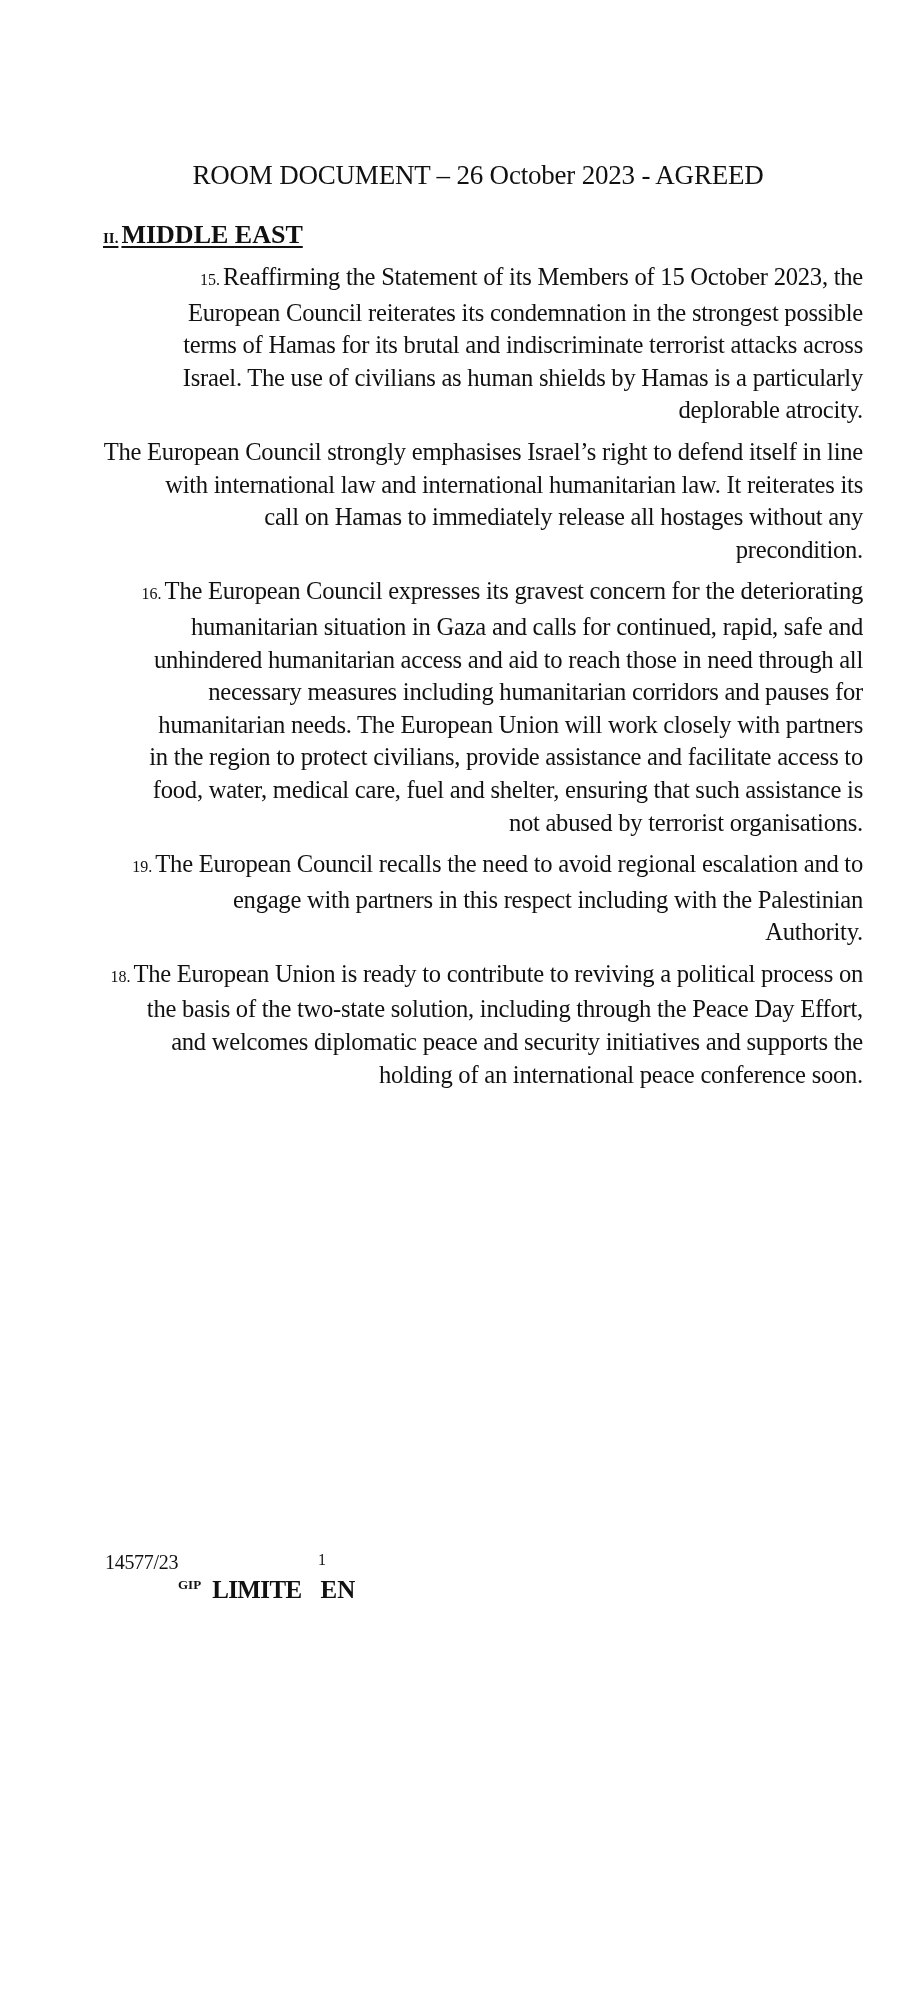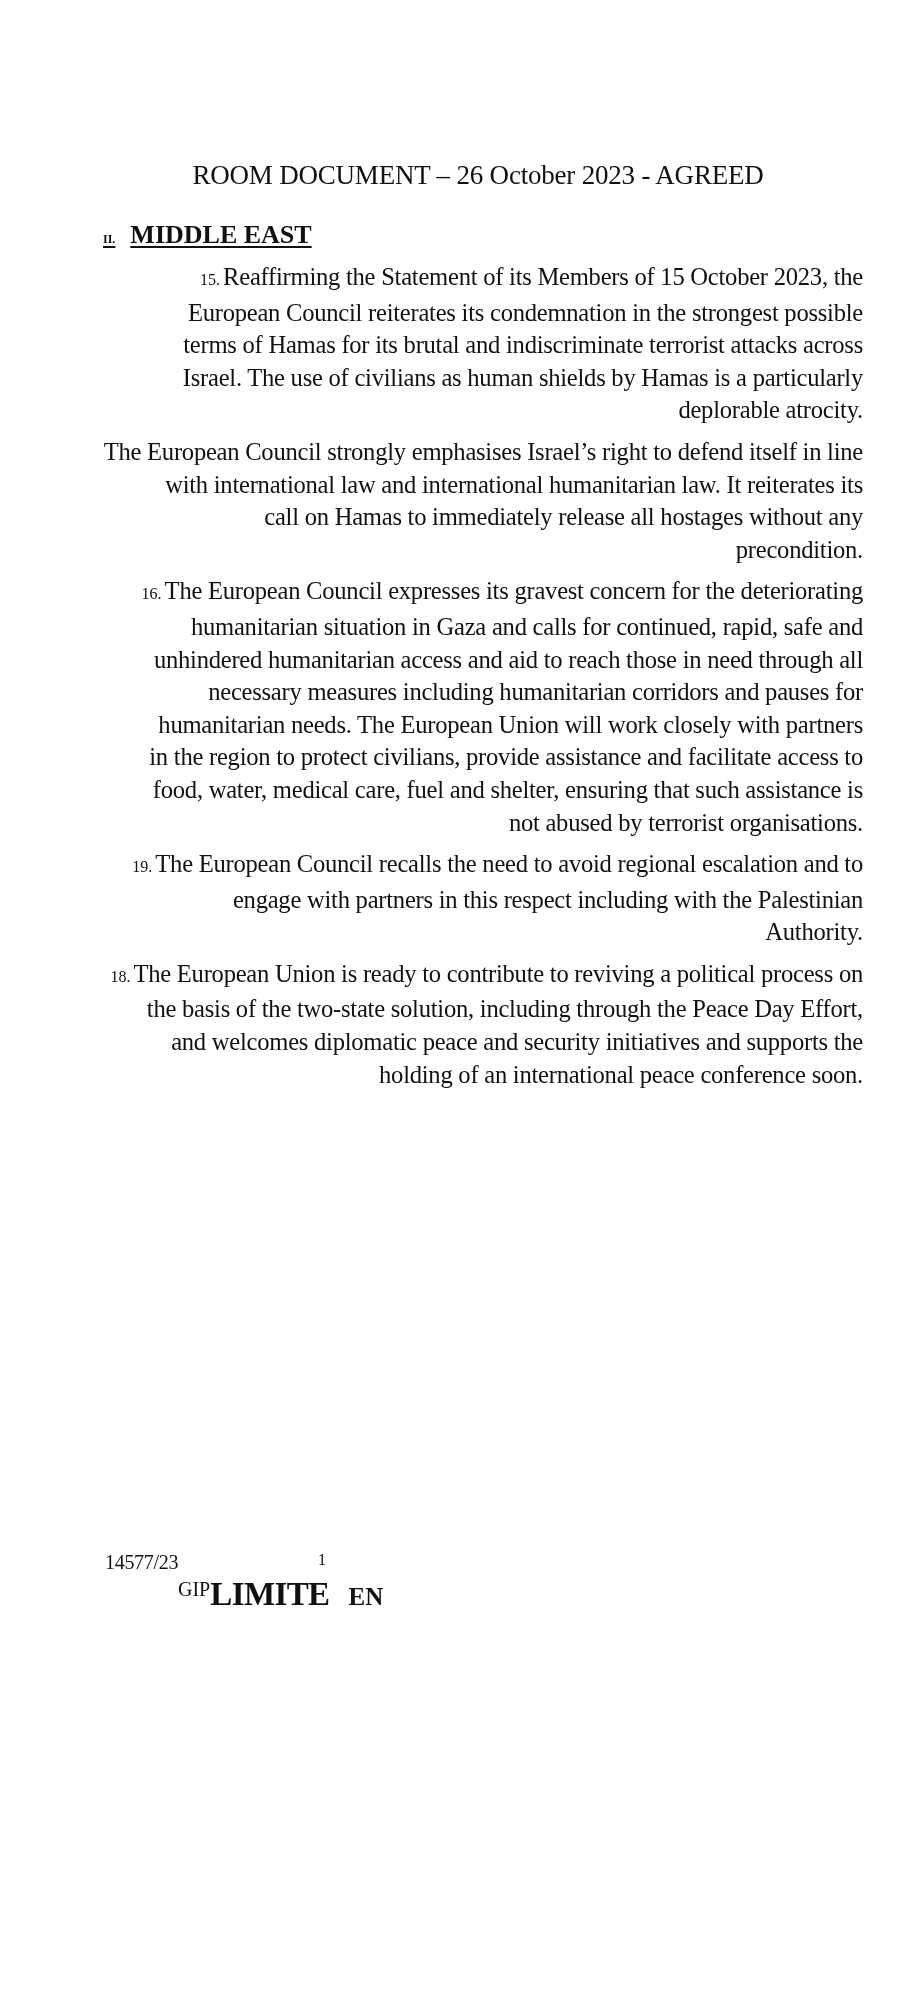--- a/index.html
+++ b/index.html
@@ -10,32 +10,32 @@
     .page { position: absolute; left: 16px; top: 0; width: 924px; height: 2000px; padding-left: 16px; }
     .doc-title {
       position: absolute; top: 158px; left: 0; width: 924px; text-align: center;
       font-size: 27px; line-height: 34px; letter-spacing: -0.2px;
     }
     .section-heading {
       position: absolute; top: 218px; left: 87px;
       font-size: 26px; line-height: 34px; font-weight: bold;
       text-decoration: underline; text-decoration-thickness: 2px; text-underline-offset: 3px;
     }
-    .section-heading .num { font-size: 12px; font-weight: bold; margin-right: 15px; }
+    .section-heading .num { font-size: 15px; font-weight: bold; margin-right: 3px; }
     .body { position: absolute; top: 261px; left: 87px; width: 760px; text-align: right; }
     .para {
       font-size: 24.6px; line-height: 32.6px; letter-spacing: -0.25px;
       padding-left: 43px; text-indent: -43px; margin: 0 0 9px 0;
     }
     .para .pnum { font-size: 16px; letter-spacing: 0; margin-right: 3px; }
     .footer-ref { position: absolute; top: 1551px; left: 89px; font-size: 20px; letter-spacing: -0.3px; }
     .footer-page { position: absolute; top: 1551px; left: 302px; font-size: 16px; }
     .footer-mark { position: absolute; top: 1576px; left: 162px; white-space: nowrap; }
-    .footer-mark .gip { font-size: 20px; vertical-align: 9px; margin-right: 0; }
-    .footer-mark .limite { font-size: 33px; font-weight: bold; letter-spacing: -0.6px; }
+    .footer-mark .gip { font-size: 13px; vertical-align: 9px; margin-right: 11px; font-weight: bold; }
+    .footer-mark .limite { font-size: 25px; font-weight: bold; letter-spacing: -0.6px; }
     .footer-mark .lang { font-size: 25px; font-weight: bold; margin-left: 19px; }
   </style>
 </head>
 <body>
 
 <div class="page">
   <div class="doc-title">ROOM DOCUMENT – 26 October 2023 - AGREED</div>
 
   <div class="section-heading"><span class="num">II.</span><span>MIDDLE EAST</span></div>
 

